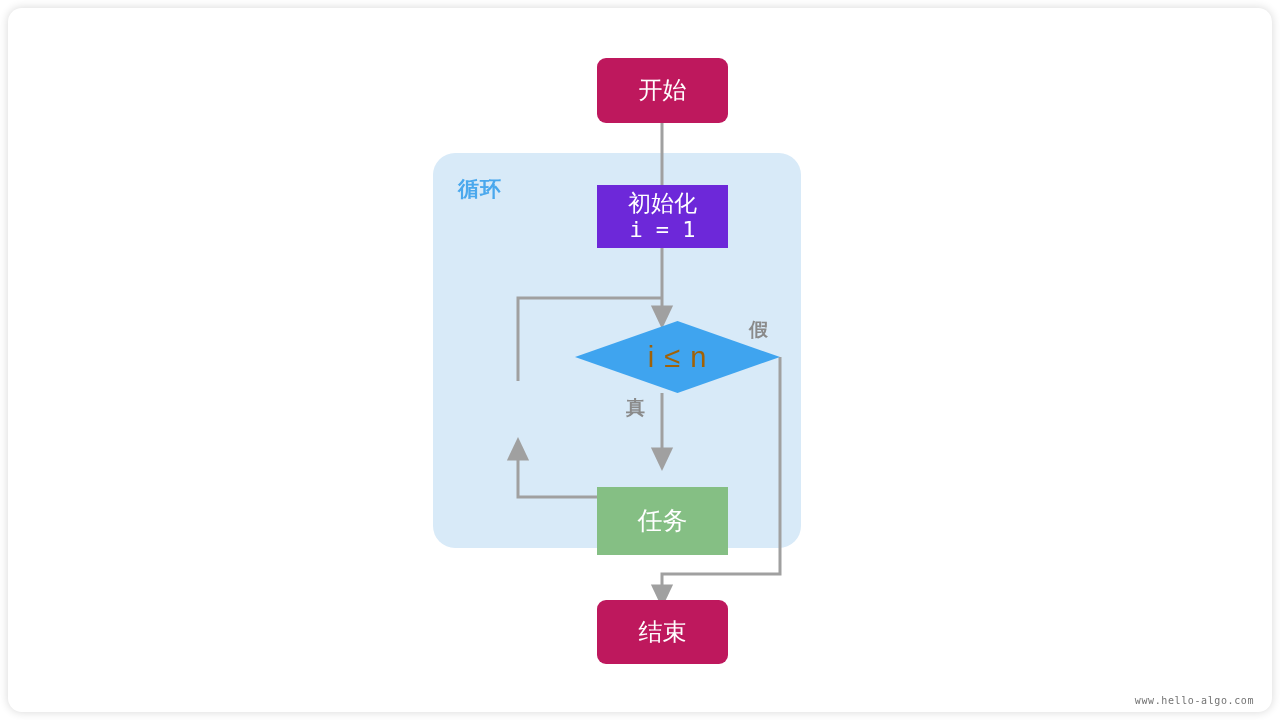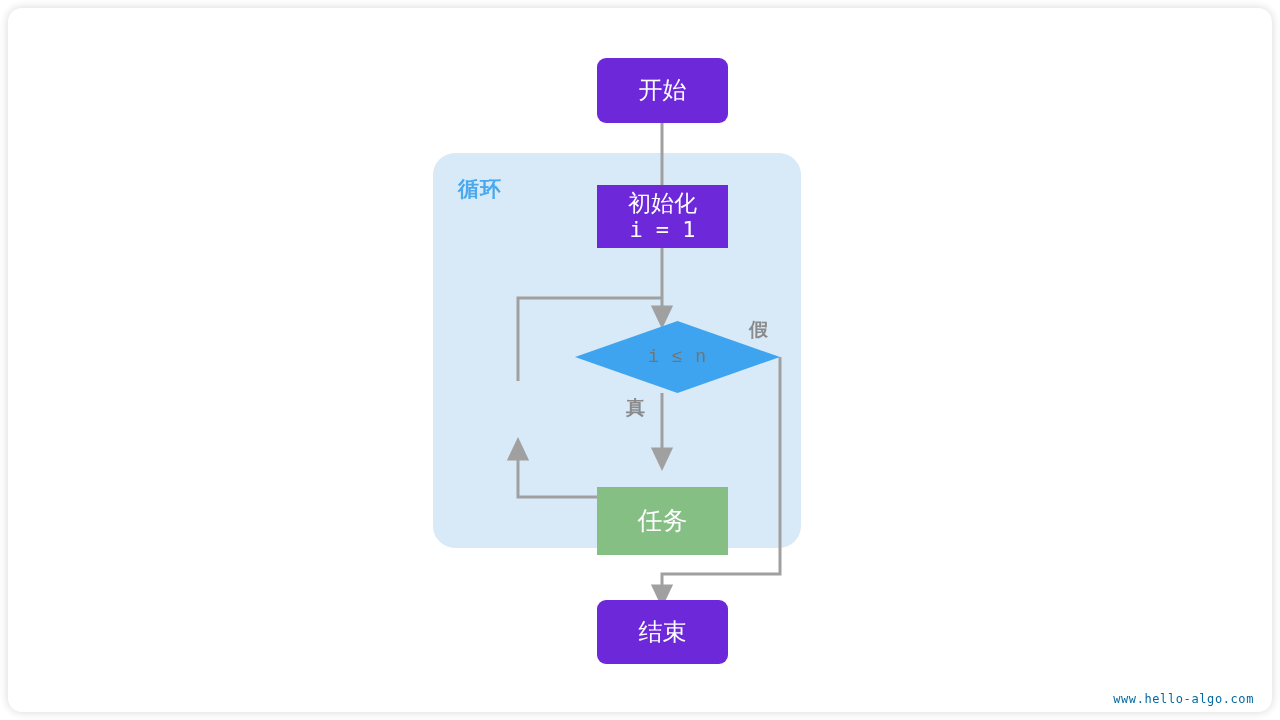--- a/index.html
+++ b/index.html
@@ -72,66 +72,66 @@
     line-height: 1.18;
     white-space: nowrap;
   }
   .node .line2 {
     font-family: "DejaVu Sans Mono", "Liberation Mono", monospace;
     font-size: 22px;
     line-height: 1.2;
     white-space: nowrap;
   }
   .node-terminal {
-    background: #6d28d9;
+    background: #be185d;
     border-radius: 9px;
   }
   .node-terminal .line1 { font-size: 24px; }
   .node-process-blue { background: #6d28d9; }
   .node-process-green { background: #85bf84; }
   .node-process-green .line1 { font-size: 25px; }
 
   
   .diamond-wrap {
     position: absolute;
   }
   .diamond-text {
     position: absolute;
     left: 0;
     top: 0;
     width: 100%;
     height: 100%;
     display: flex;
     align-items: center;
     justify-content: center;
-    color: #737373;
-    font-family: Liberation Mono, monospace;
-    font-size: 18px;
+    color: #a16207;
+    font-family: Liberation Sans, sans-serif;
+    font-size: 29px;
     white-space: nowrap;
     letter-spacing: 1px;
   }
 
   
   .edge-label {
     position: absolute;
     color: #8a8a8a;
     font-weight: bold;
     font-size: 19px;
     line-height: 1;
     white-space: nowrap;
   }
 
   
   .watermark {
     position: absolute;
     right: 34px;
     bottom: 22px;
-    color: #0369a1;
+    color: #737373;
     font-family: "DejaVu Sans Mono", "Liberation Mono", monospace;
-    font-size: 12px;
+    font-size: 10px;
     letter-spacing: 0.6px;
     white-space: nowrap;
   }
 
   svg.edges {
     position: absolute;
     left: 0;
     top: 0;
     width: 1280px;
     height: 720px;

